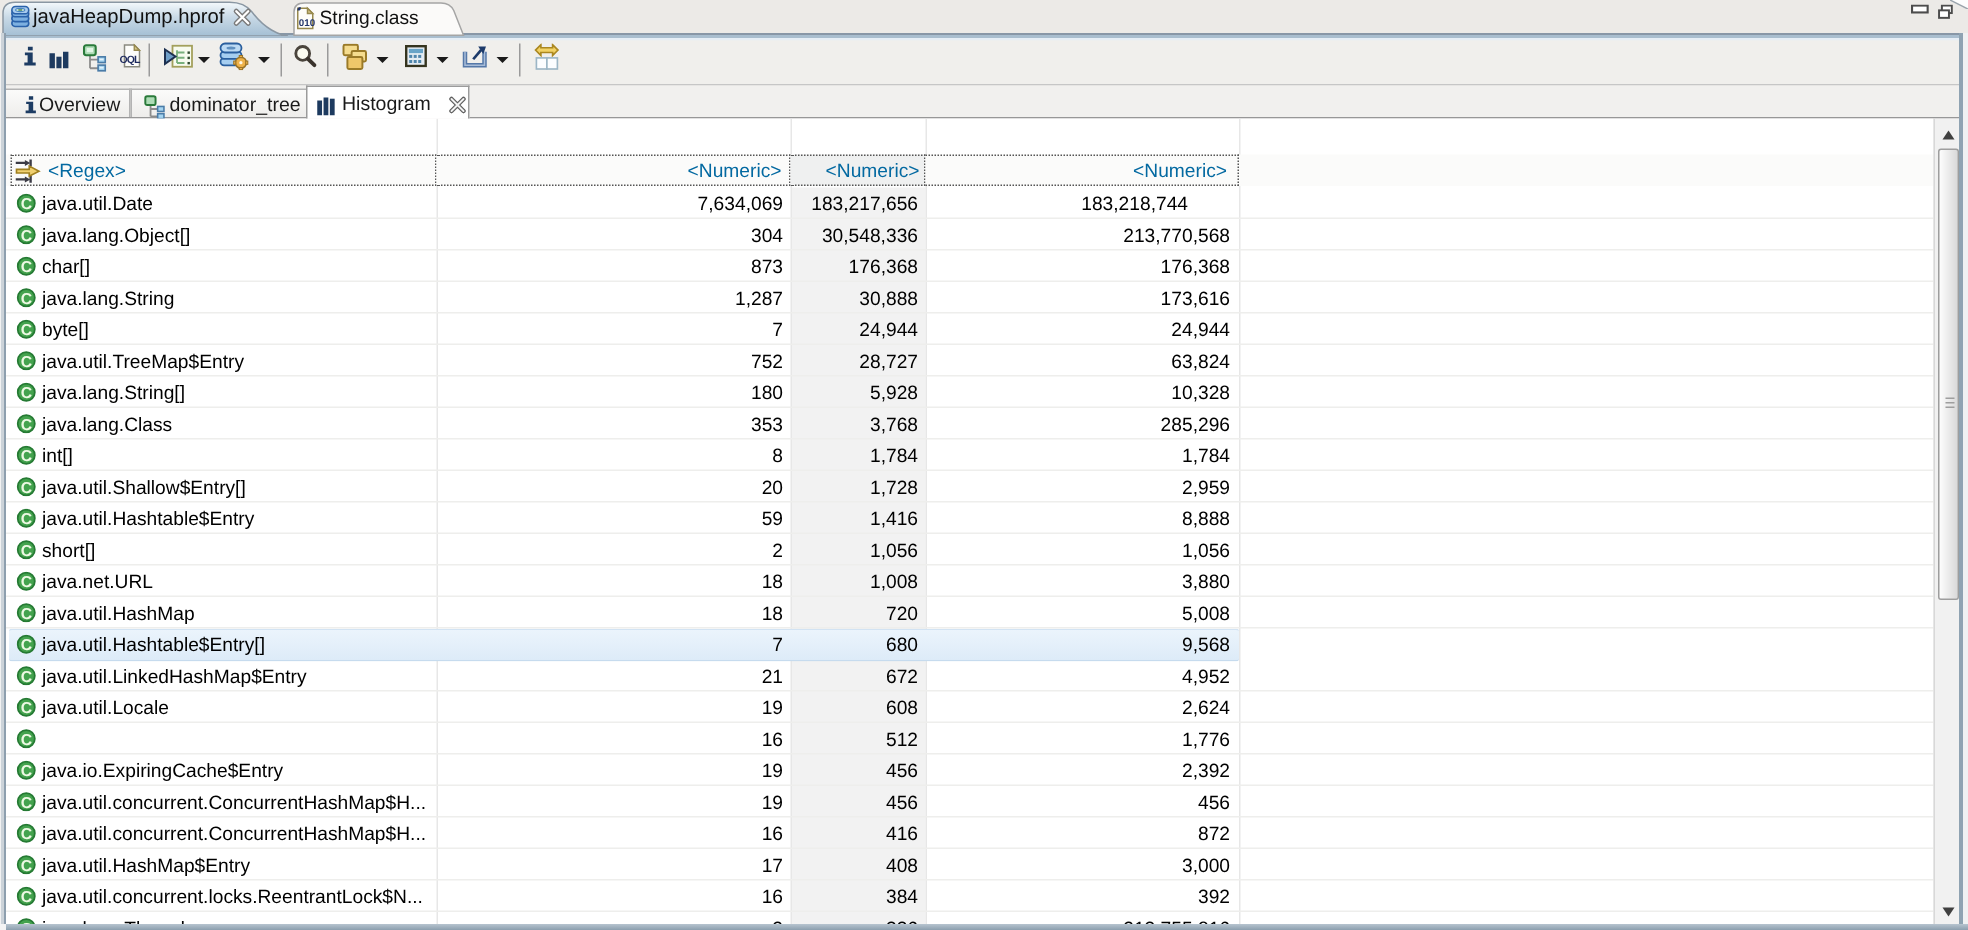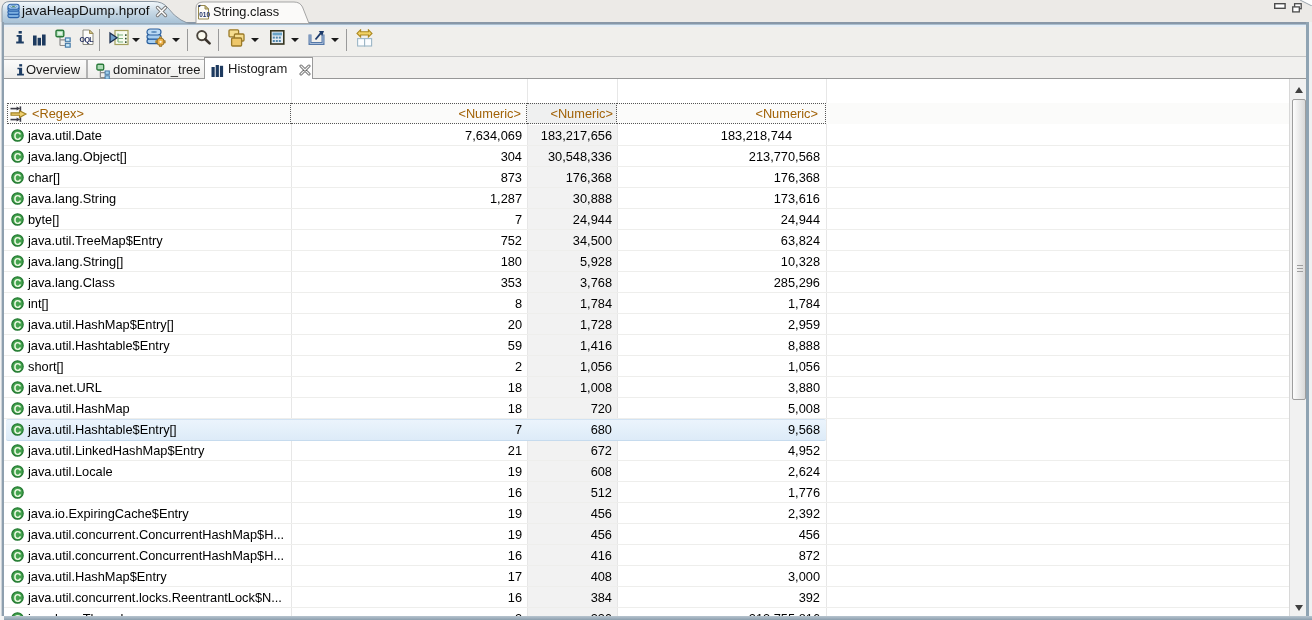--- a/index.html
+++ b/index.html
@@ -26,21 +26,21 @@
 #content{position:absolute;left:4px;top:79px;width:1285px;height:537px;background:#fff;overflow:hidden}
 #sortcol{position:absolute;left:524px;top:46px;width:89px;height:491px;background:#f2f2f2}
 .vline{position:absolute;top:0;width:1px;height:537px;background:#e7e7e7}
 #header{position:absolute;left:0;top:0;width:1285px;height:23px;background:linear-gradient(#ffffff,#f4f4f3);border-bottom:1px solid #d4d4d4}
 #header .ht{position:absolute;top:3.5px;font-size:13px;color:#111;white-space:nowrap}
 #sorthdr{position:absolute;left:524px;top:0;width:89px;height:23px;background:linear-gradient(#e8f4fc,#d7eaf8);border-left:1px solid #bcd9ec;border-right:1px solid #bcd9ec}
 #sortarrow{position:absolute;left:564px;top:0;width:0;height:0;border-left:4.5px solid transparent;border-right:4.5px solid transparent;border-top:4px solid #84a0b2}
 
 #filter{position:absolute;left:0;top:24px;width:1285px;height:21px;background:#fbfbfa}
 .fcell{position:absolute;top:0;height:21px;border-top:1px dotted #555;border-bottom:1px dotted #555;border-right:1px dotted #555}
-.ftext{position:absolute;top:3px;font-size:12.8px;color:#a16207;white-space:nowrap}
+.ftext{position:absolute;top:3px;font-size:12.8px;color:#0369a1;white-space:nowrap}
 
 .row{position:absolute;left:0;width:1286px;height:21px;border-bottom:1px solid #eeeeec;background:transparent}
 .row .cicon{position:absolute;left:7px;top:4px}
 .row .cn{position:absolute;left:24px;top:3px;font-size:12.8px;color:#000;white-space:nowrap}
 .row .num{position:absolute;top:3px;font-size:12.8px;color:#000;white-space:nowrap}
 .row.sel{border-bottom:none}
 #selbg{position:absolute;left:2px;top:340px;width:820px;height:22px;background:linear-gradient(#ebf4fc,#ddebf8);border-top:1px solid #d2e3f3;border-bottom:1px solid #c6dbee;border-radius:2px}
 
 #vscroll{position:absolute;left:1289px;top:79px;width:17px;height:537px;background:#f1f1f1;border-left:1px solid #d8d8d8}
 #vthumb{position:absolute;left:1.5px;top:20px;width:14px;height:301px;background:linear-gradient(90deg,#fdfdfd,#d9d9d9);border:1px solid #9e9e9e;border-radius:2px}
@@ -323,21 +323,21 @@
 <div class="num" style="right:678px">24,944</div>
 <div class="num" style="right:470px">24,944</div>
 </div>
 <div class="row" style="top:151px">
 <svg class="cicon" width="13" height="13" viewBox="0 0 13 13">
           <circle cx="6.5" cy="6.5" r="5.7" fill="#44a34e" stroke="#257a33" stroke-width="1.2"></circle>
           <text x="6.6" y="10.6" text-anchor="middle" font-family="Liberation Sans, sans-serif" font-size="10.5" font-weight="bold" fill="#eef9e4">C</text>
         </svg>
 <div class="cn">java.util.TreeMap$Entry</div>
 <div class="num" style="right:768px">752</div>
-<div class="num" style="right:678px">34,500</div>
+<div class="num" style="right:678px">28,727</div>
 <div class="num" style="right:470px">63,824</div>
 </div>
 <div class="row" style="top:172px">
 <svg class="cicon" width="13" height="13" viewBox="0 0 13 13">
           <circle cx="6.5" cy="6.5" r="5.7" fill="#44a34e" stroke="#257a33" stroke-width="1.2"></circle>
           <text x="6.6" y="10.6" text-anchor="middle" font-family="Liberation Sans, sans-serif" font-size="10.5" font-weight="bold" fill="#eef9e4">C</text>
         </svg>
 <div class="cn">java.lang.String[]</div>
 <div class="num" style="right:768px">180</div>
 <div class="num" style="right:678px">5,928</div>
@@ -361,21 +361,21 @@
 <div class="cn">int[]</div>
 <div class="num" style="right:768px">8</div>
 <div class="num" style="right:678px">1,784</div>
 <div class="num" style="right:470px">1,784</div>
 </div>
 <div class="row" style="top:235px">
 <svg class="cicon" width="13" height="13" viewBox="0 0 13 13">
           <circle cx="6.5" cy="6.5" r="5.7" fill="#44a34e" stroke="#257a33" stroke-width="1.2"></circle>
           <text x="6.6" y="10.6" text-anchor="middle" font-family="Liberation Sans, sans-serif" font-size="10.5" font-weight="bold" fill="#eef9e4">C</text>
         </svg>
-<div class="cn">java.util.HashMap$Entry[]</div>
+<div class="cn">java.util.Shallow$Entry[]</div>
 <div class="num" style="right:768px">20</div>
 <div class="num" style="right:678px">1,728</div>
 <div class="num" style="right:470px">2,959</div>
 </div>
 <div class="row" style="top:256px">
 <svg class="cicon" width="13" height="13" viewBox="0 0 13 13">
           <circle cx="6.5" cy="6.5" r="5.7" fill="#44a34e" stroke="#257a33" stroke-width="1.2"></circle>
           <text x="6.6" y="10.6" text-anchor="middle" font-family="Liberation Sans, sans-serif" font-size="10.5" font-weight="bold" fill="#eef9e4">C</text>
         </svg>
 <div class="cn">java.util.Hashtable$Entry</div>

